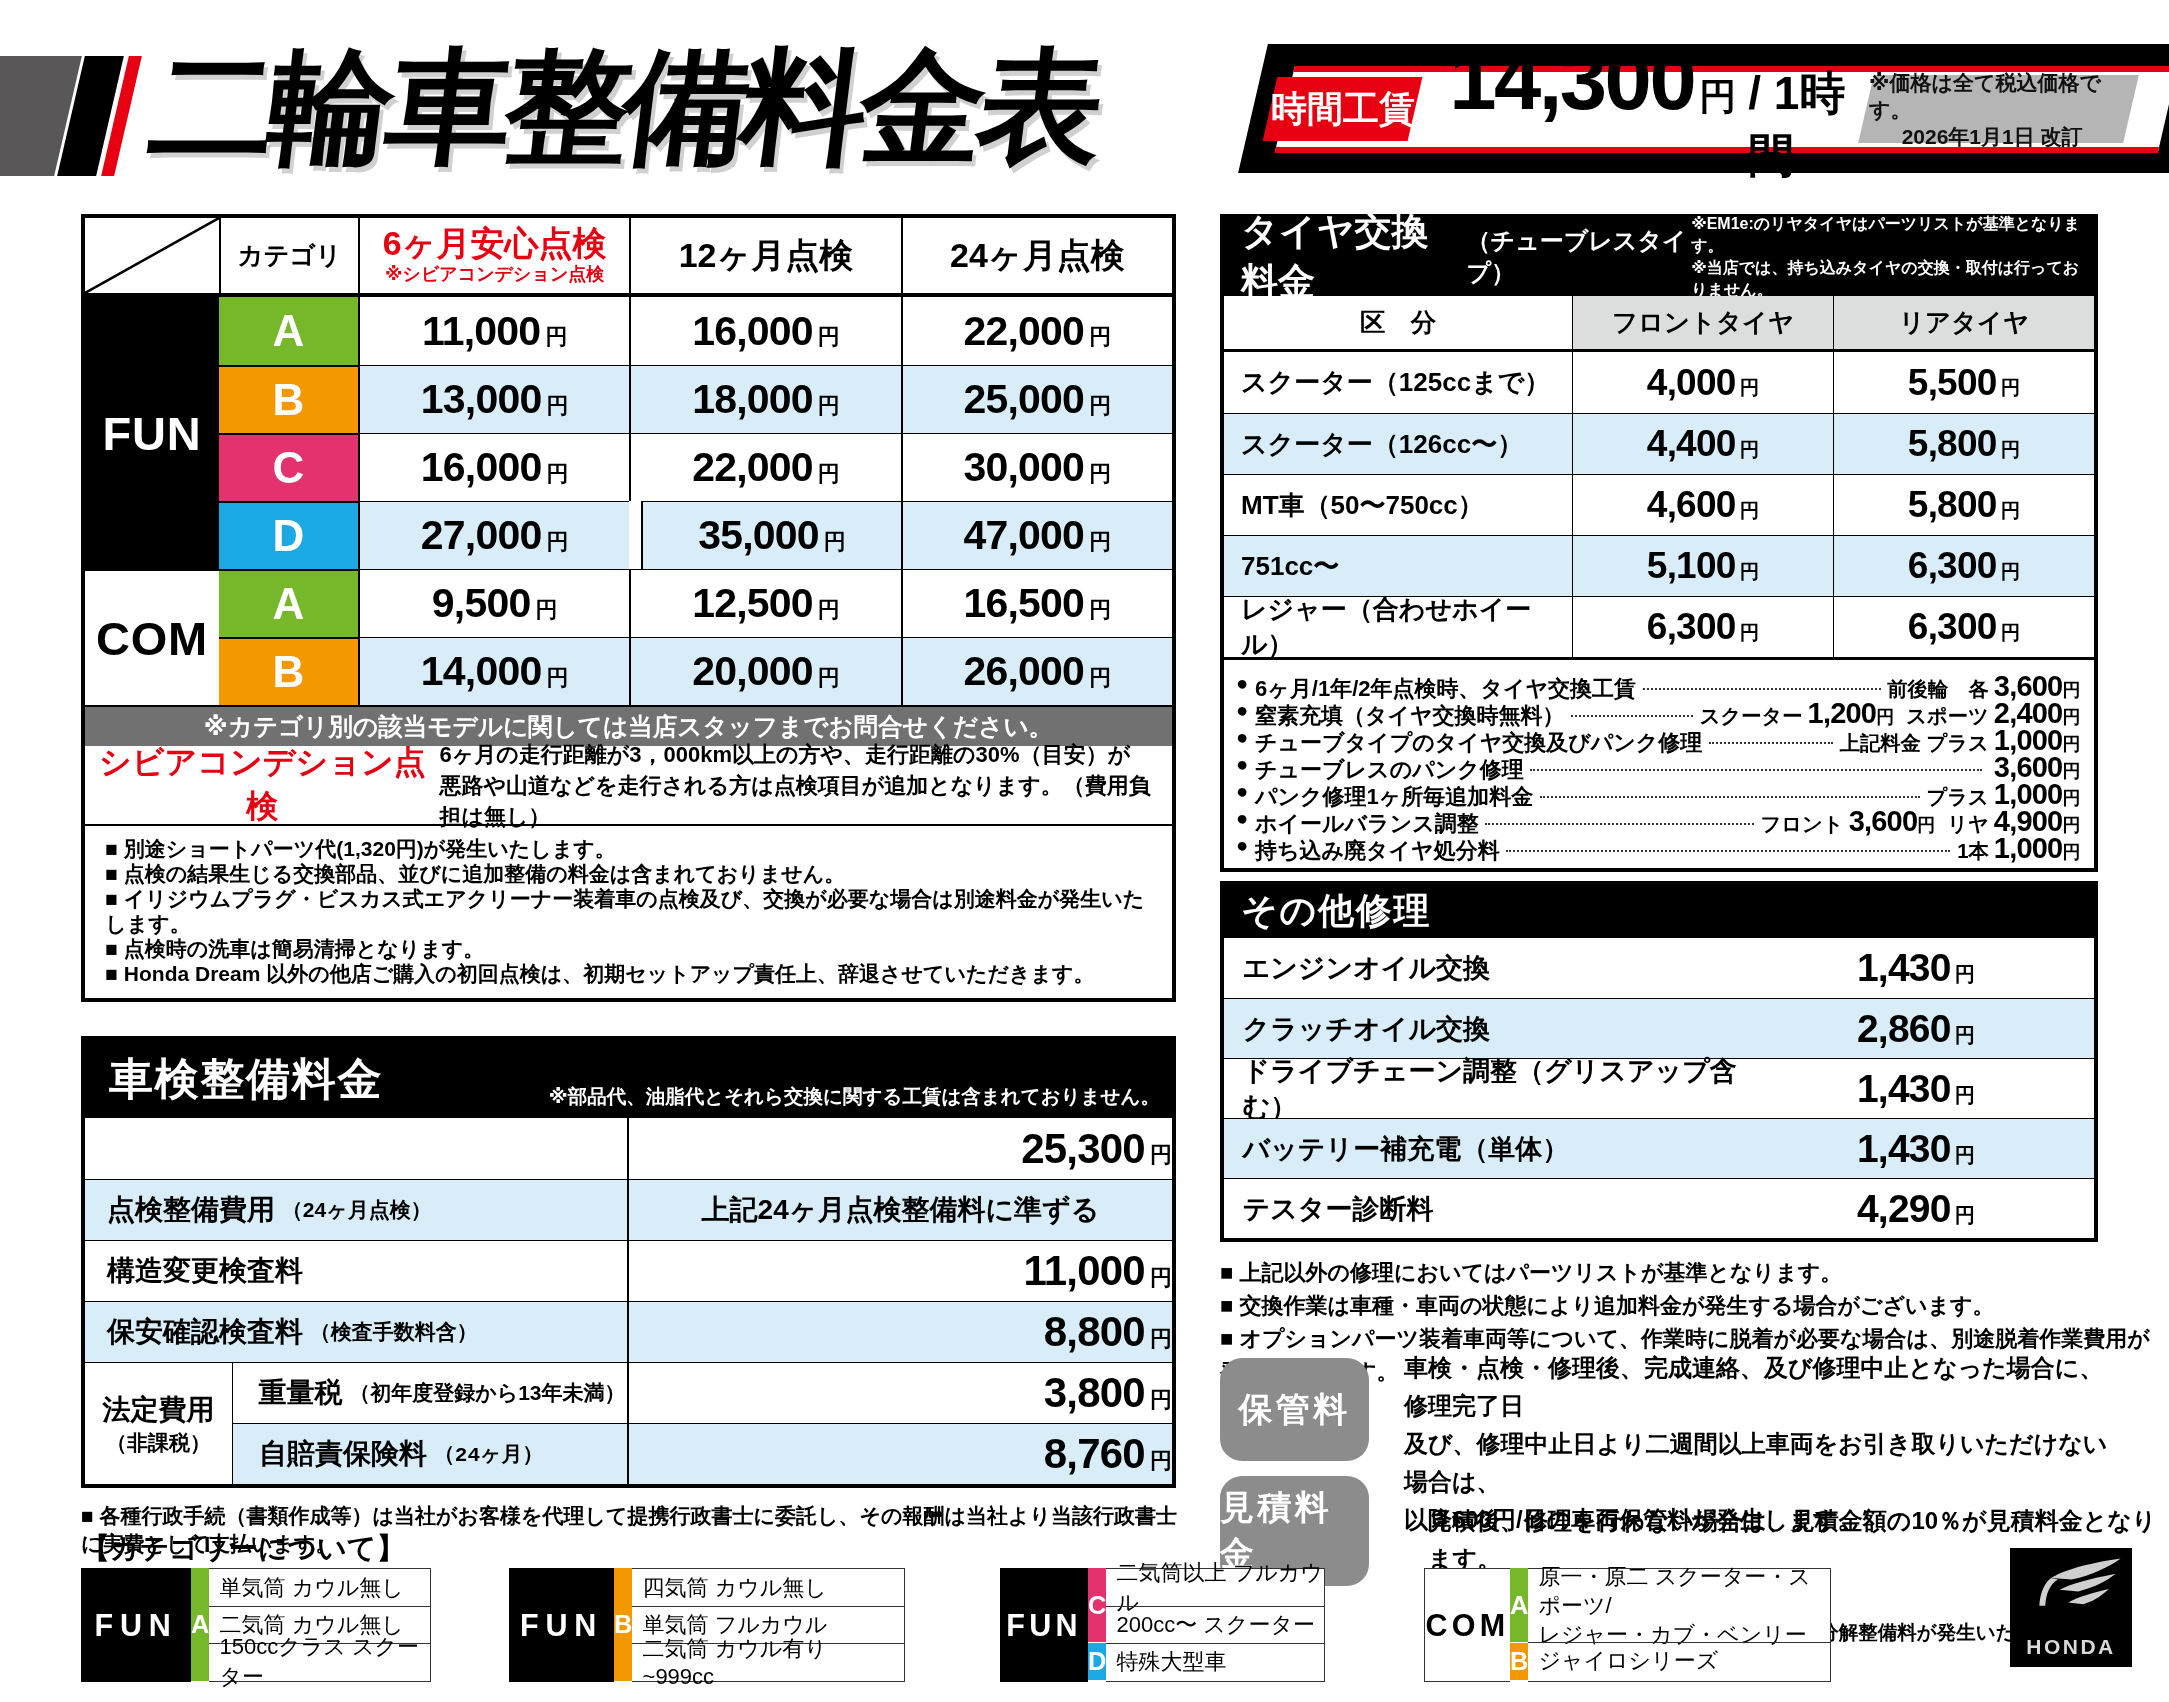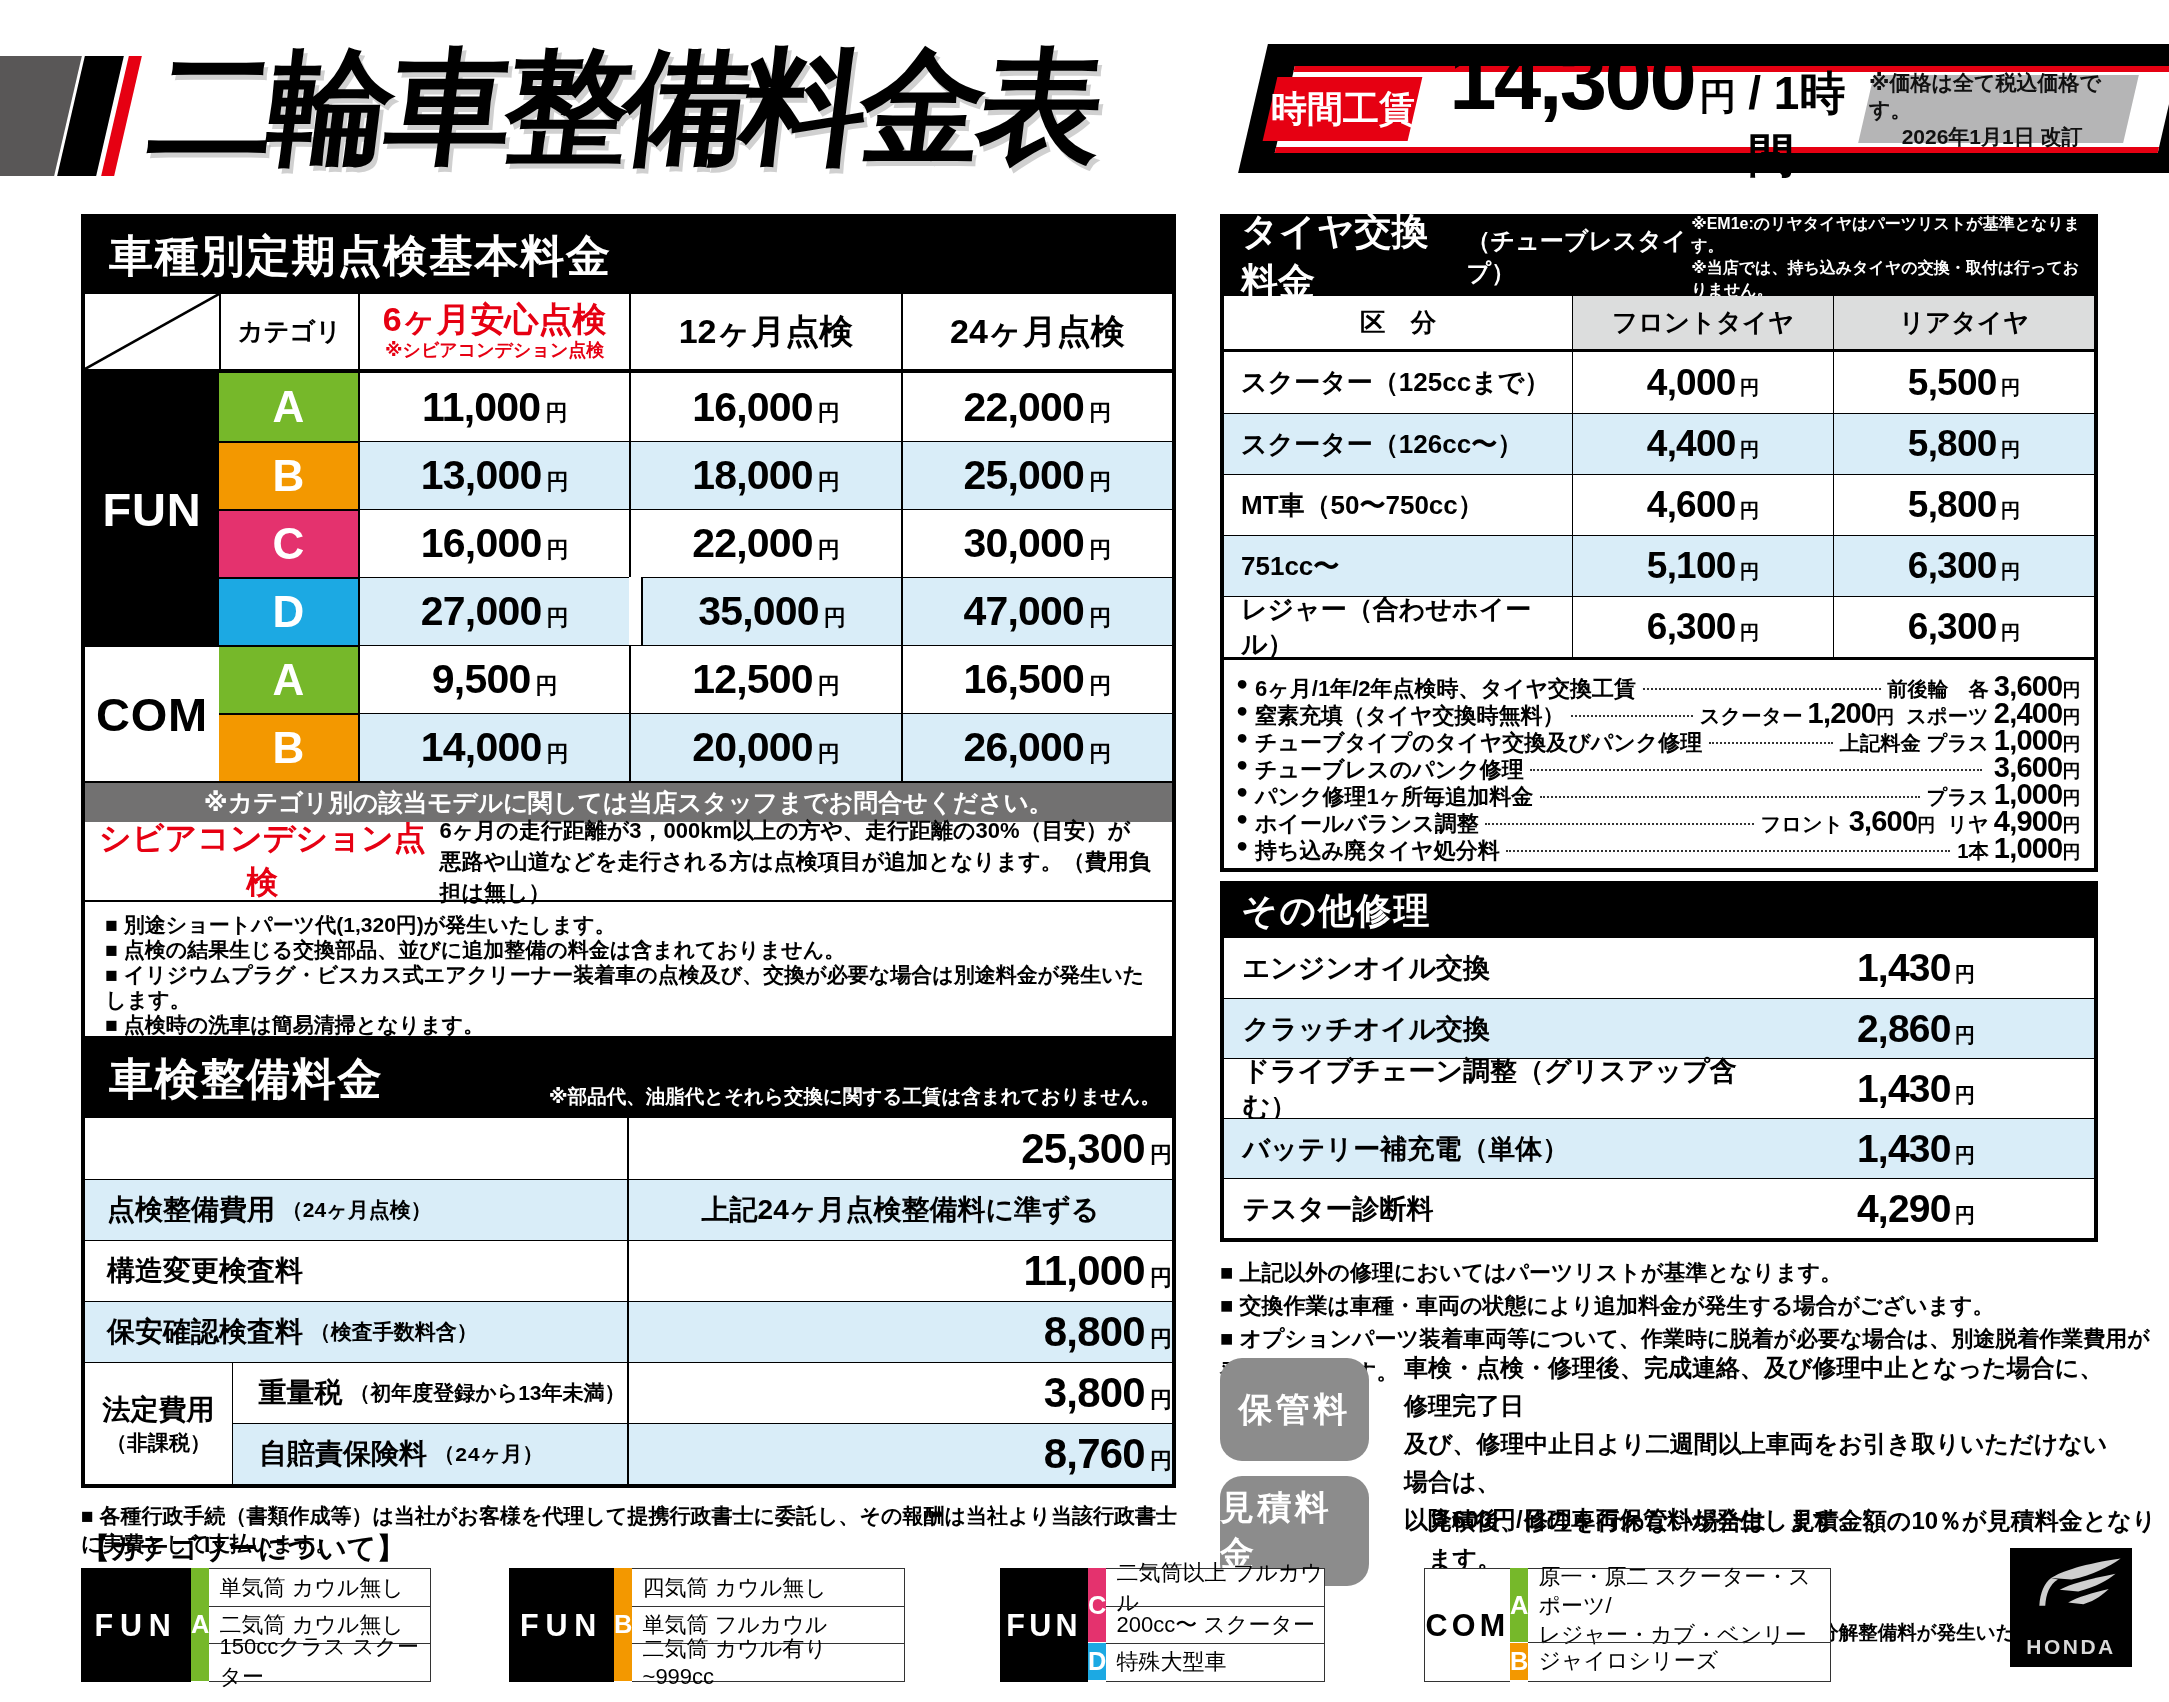--- a/index.html
+++ b/index.html
@@ -176,21 +176,20 @@
       <span class="rate-yen">円</span>
       <span class="rate-per">/ 1時間</span>
     </div>
     <div class="rate-note">
       <div>※価格は全て税込価格です。</div>
       <div>2026年1月1日 改訂</div>
     </div>
   </div>
 
   <div class="abs sec insp">
-    <div class="sec-title">車種別定期点検基本料金</div>
     <div class="insp-head">
       <div>
         <svg width="134" height="75" viewBox="0 0 158 88" preserveAspectRatio="none">
             <line x1="0" y1="88" x2="158" y2="0" stroke="#000" stroke-width="3"></line>
           </svg>
       </div>
       <div class="vsep h-cat">カテゴリ</div>
       <div class="vsep">
         <div class="h-6m">6ヶ月安心点検</div>
         <div class="h-6m-sub">※シビアコンデション点検</div>

